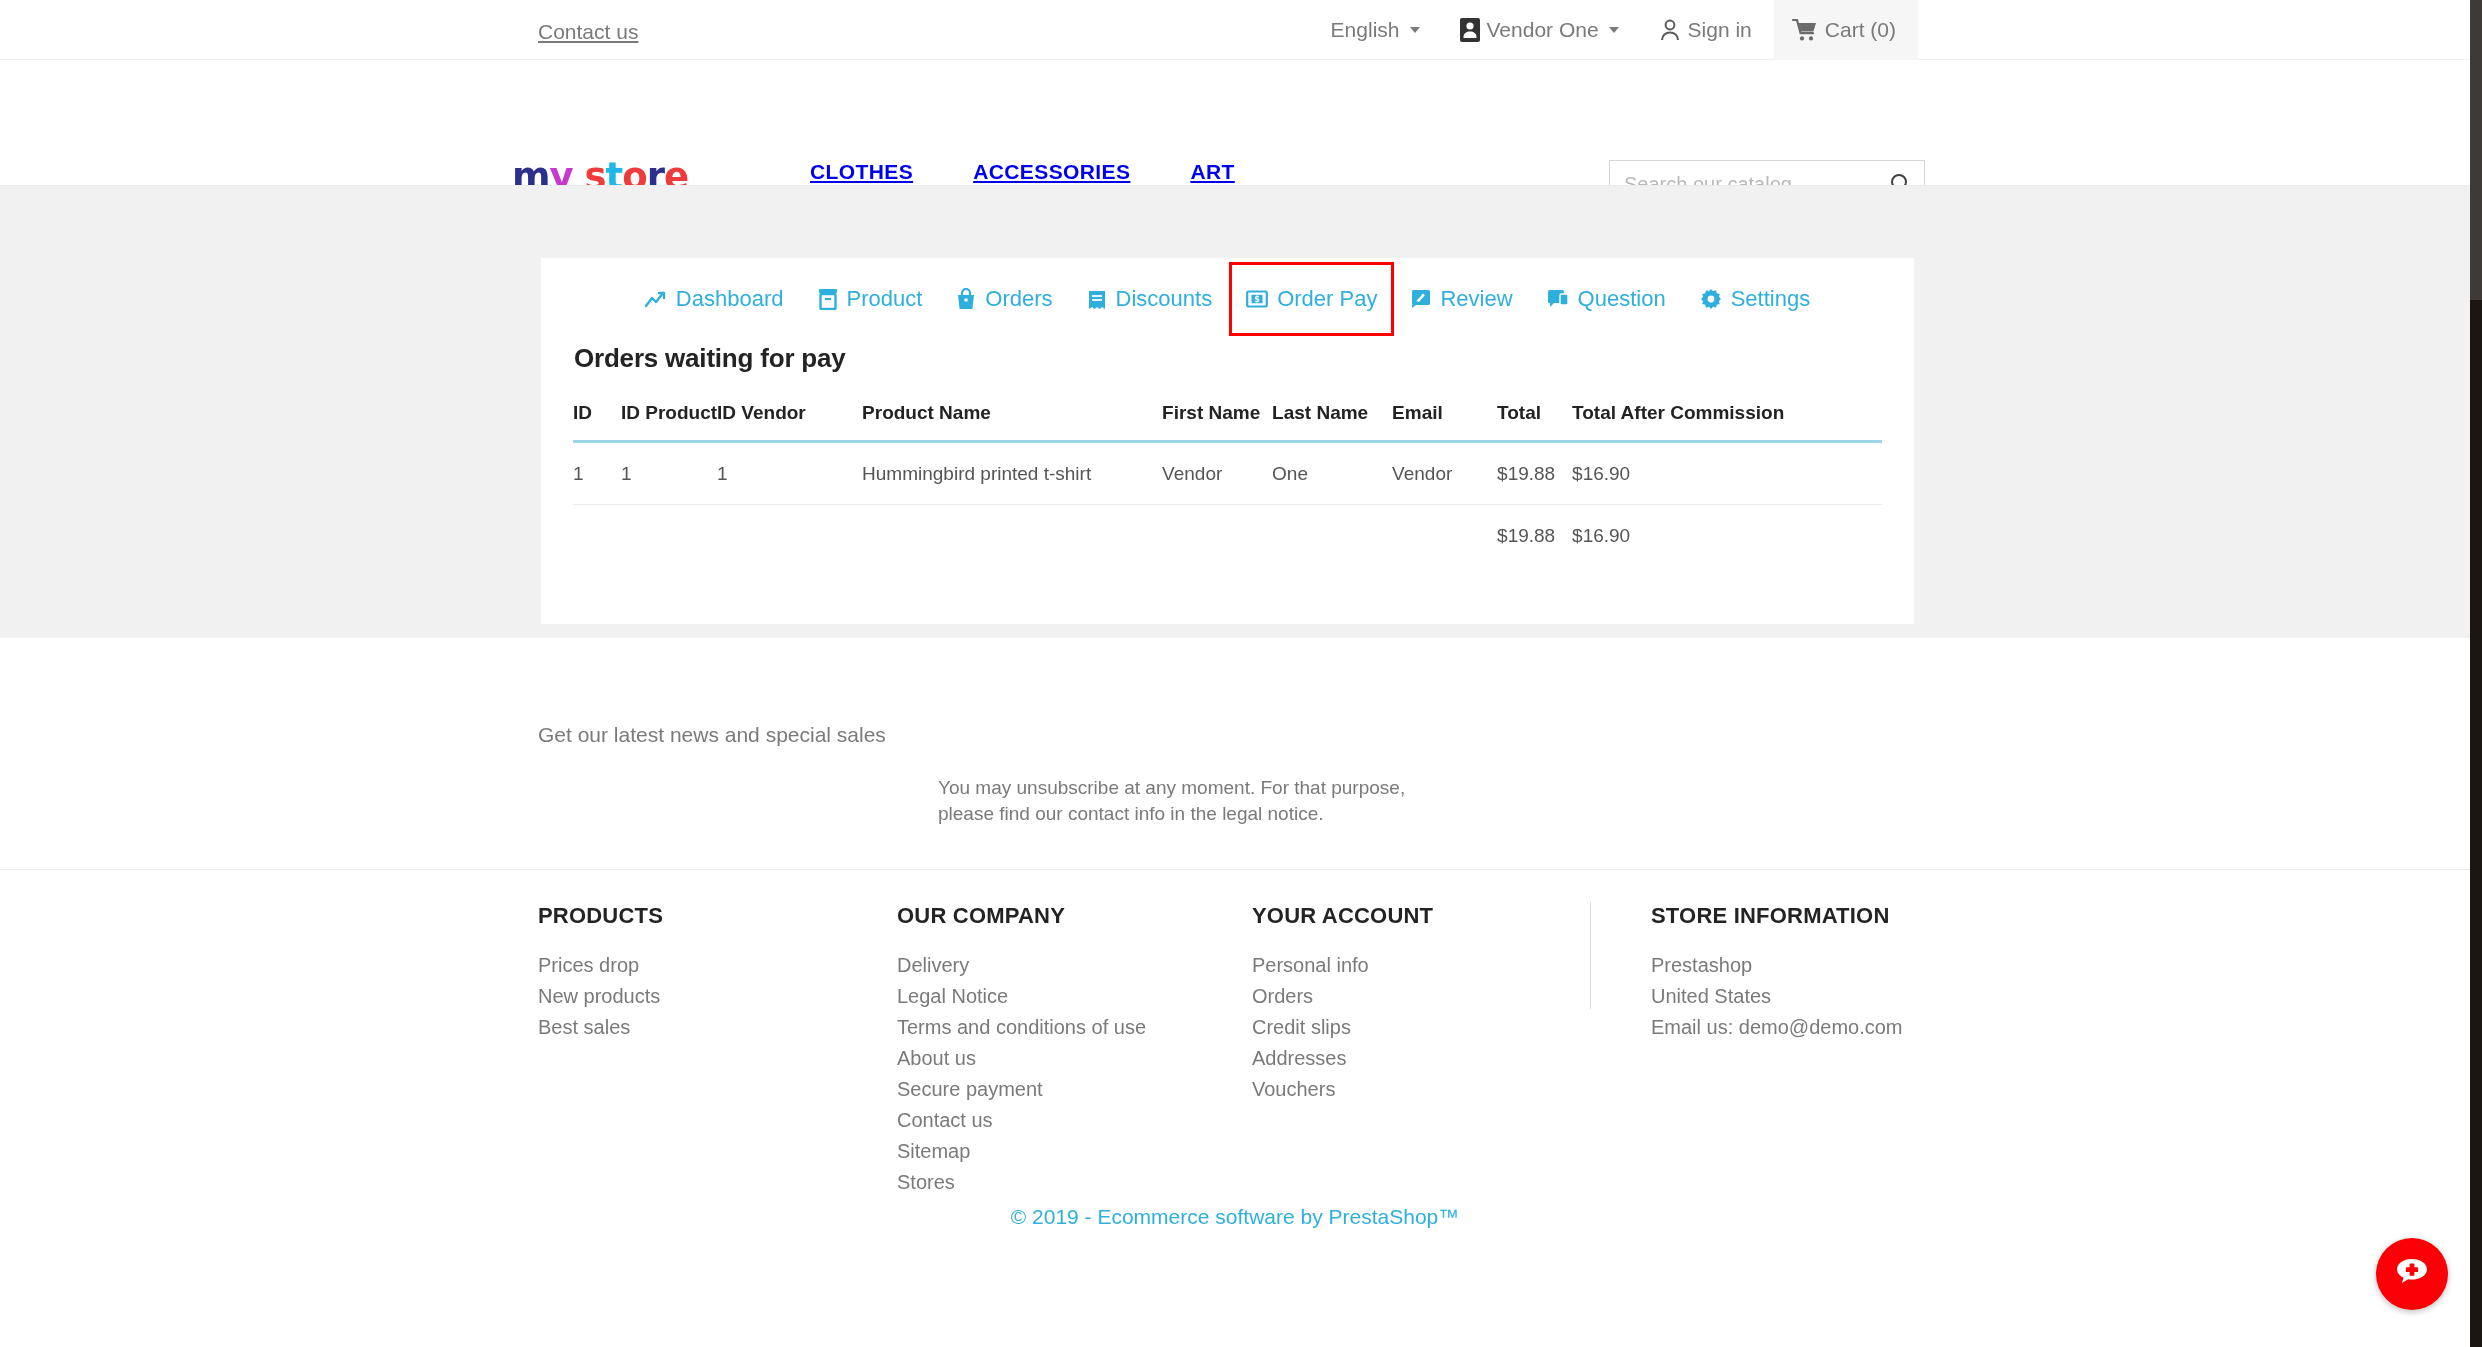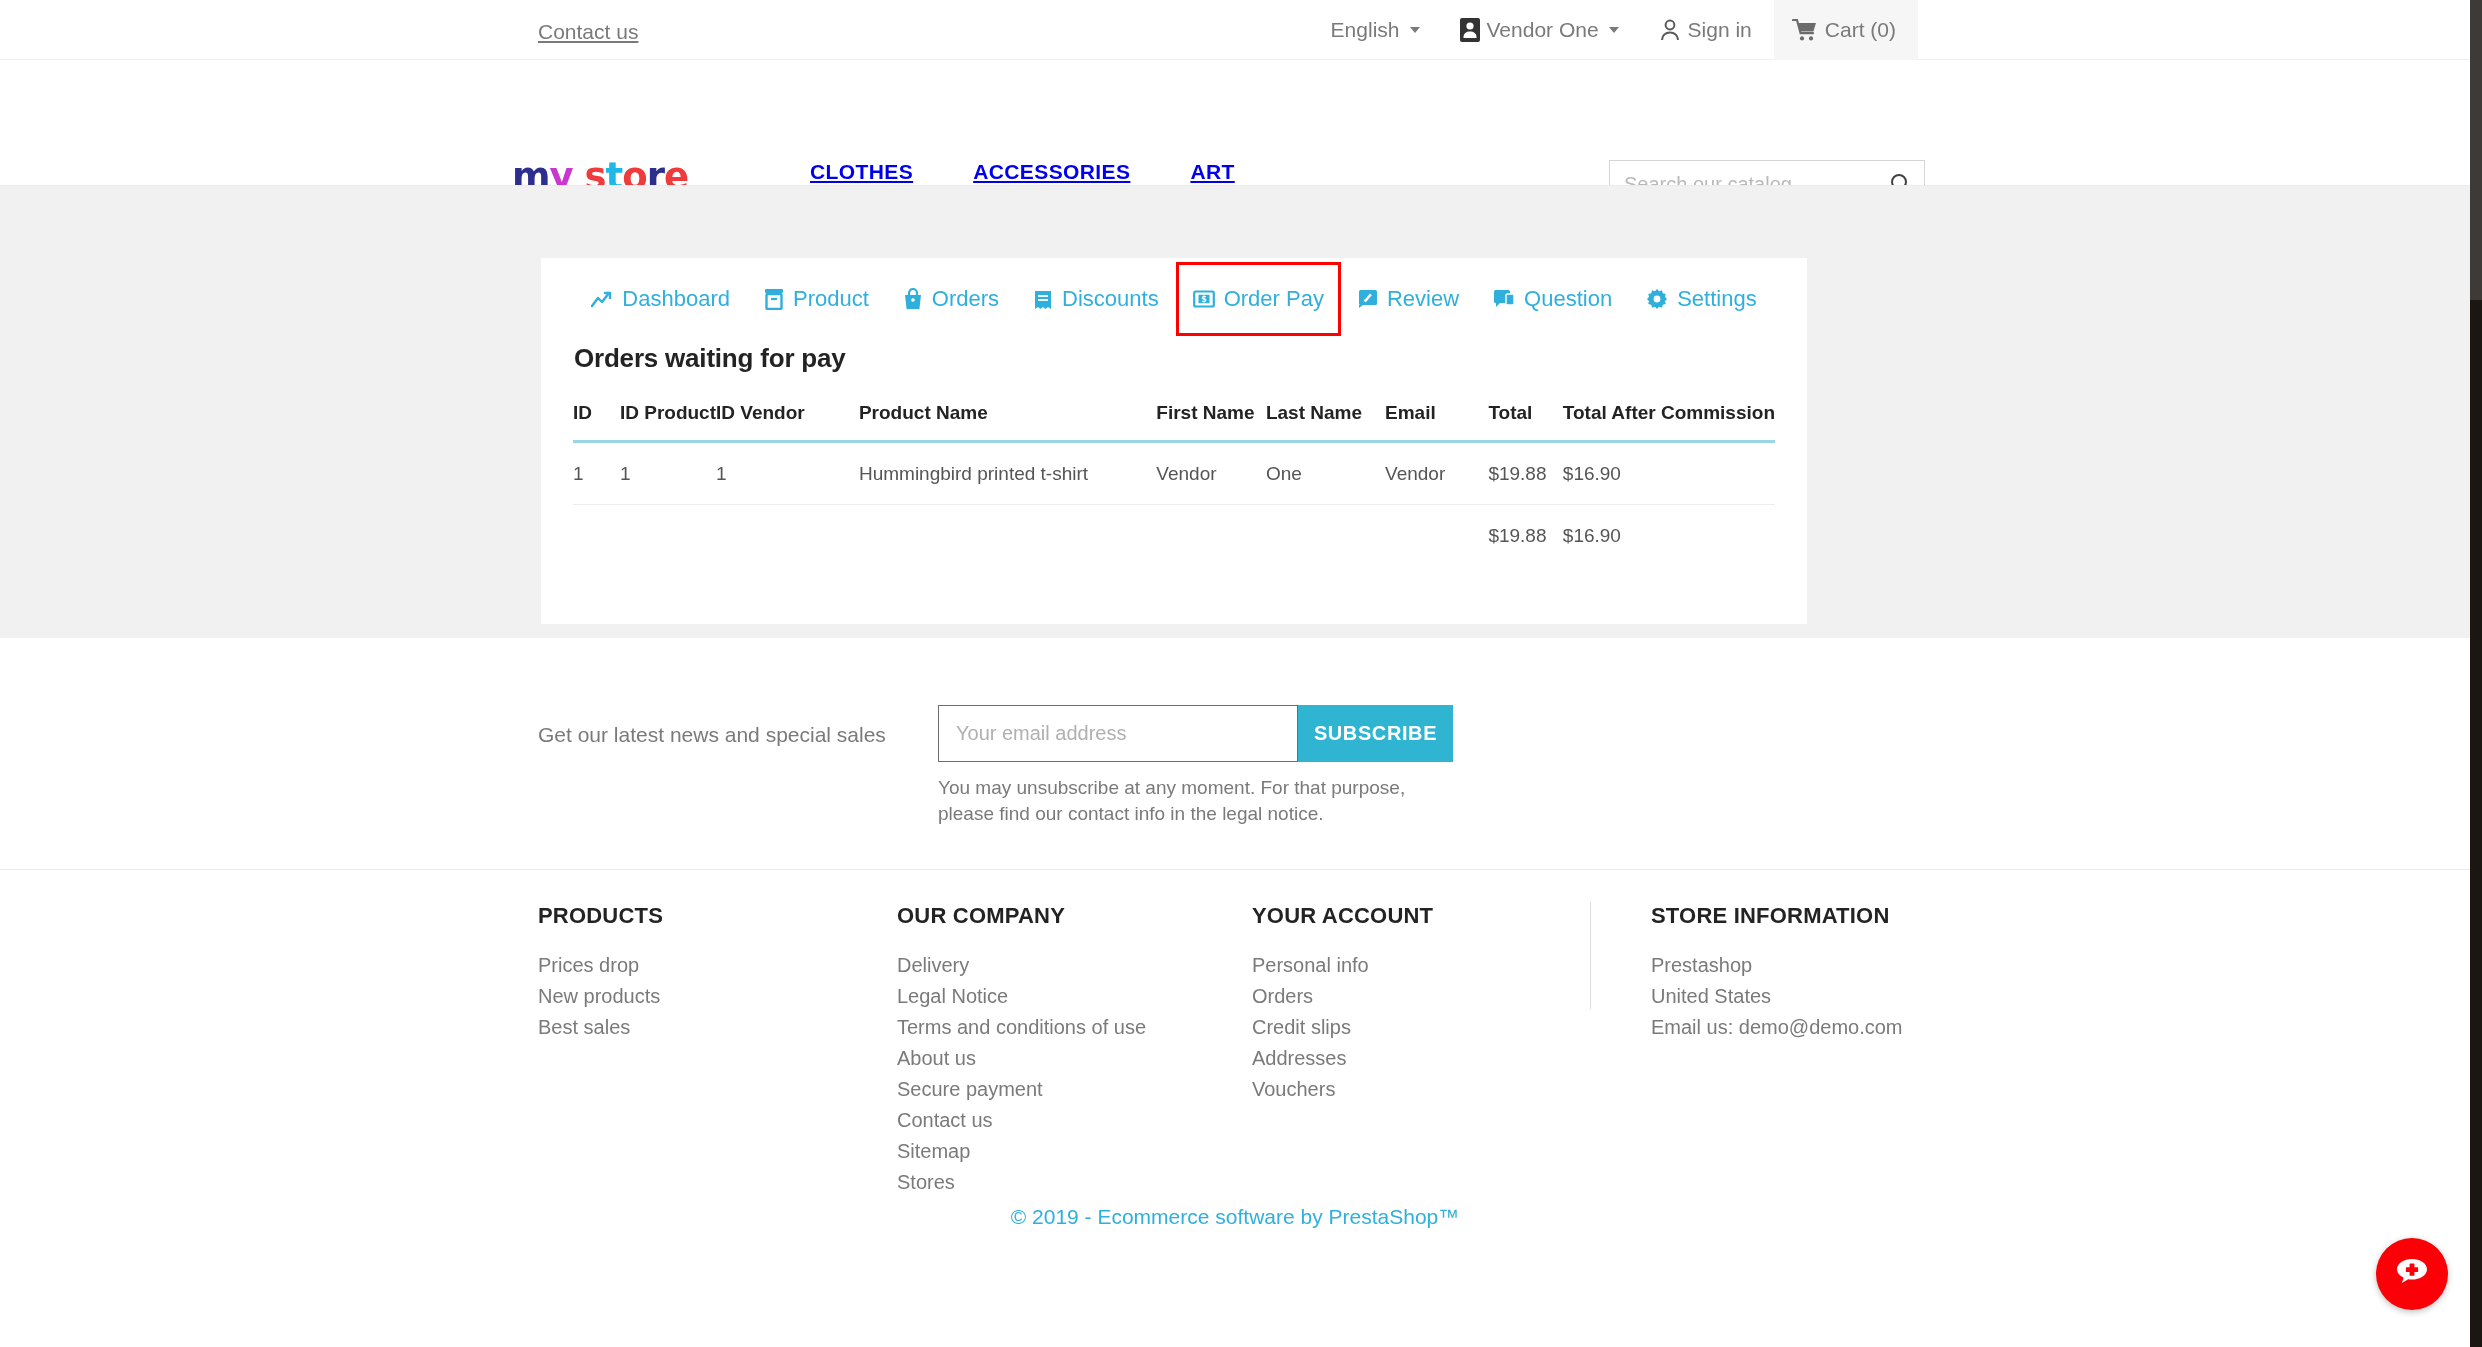--- a/index.html
+++ b/index.html
@@ -80,21 +80,21 @@
   .searchbox input::placeholder { color: #b9b9b9; }
   .search-ic { color: #414141; display: flex; }
 
   
   .band {
     position: relative; height: 453px; background: #f1f1f1;
     border-top: 1px solid #ebebeb;
   }
   .card {
     position: absolute; left: 541px; top: 72px;
-    width: 1266px; height: 366px; background: #fff;
+    width: 1373px; height: 366px; background: #fff;
   }
 
   
   .tabs {
     position: relative; height: 82px;
     display: flex; align-items: center; justify-content: center;
     gap: 0;
   }
   .tab {
     display: flex; align-items: center; gap: 9px;
@@ -401,24 +401,20 @@
             </tr>
           </tbody>
         </table>
       </div>
 
     </div>
   </div>
 
   <div class="newsletter"></div>
   <div class="nl-label">Get our latest news and special sales</div>
-  <div class="nl-form">
-    <input type="text" placeholder="Your email address" style="">
-    <button>SUBSCRIBE</button>
-  </div>
   <div class="nl-note">
     <div>You may unsubscribe at any moment. For that purpose,</div>
     <div>please find our contact info in the legal notice.</div>
   </div>
 
   <div class="footer"></div>
 
   <div class="fcol" style="left:538px;">
     <h3>PRODUCTS</h3>
     <a href="#">Prices drop</a>

